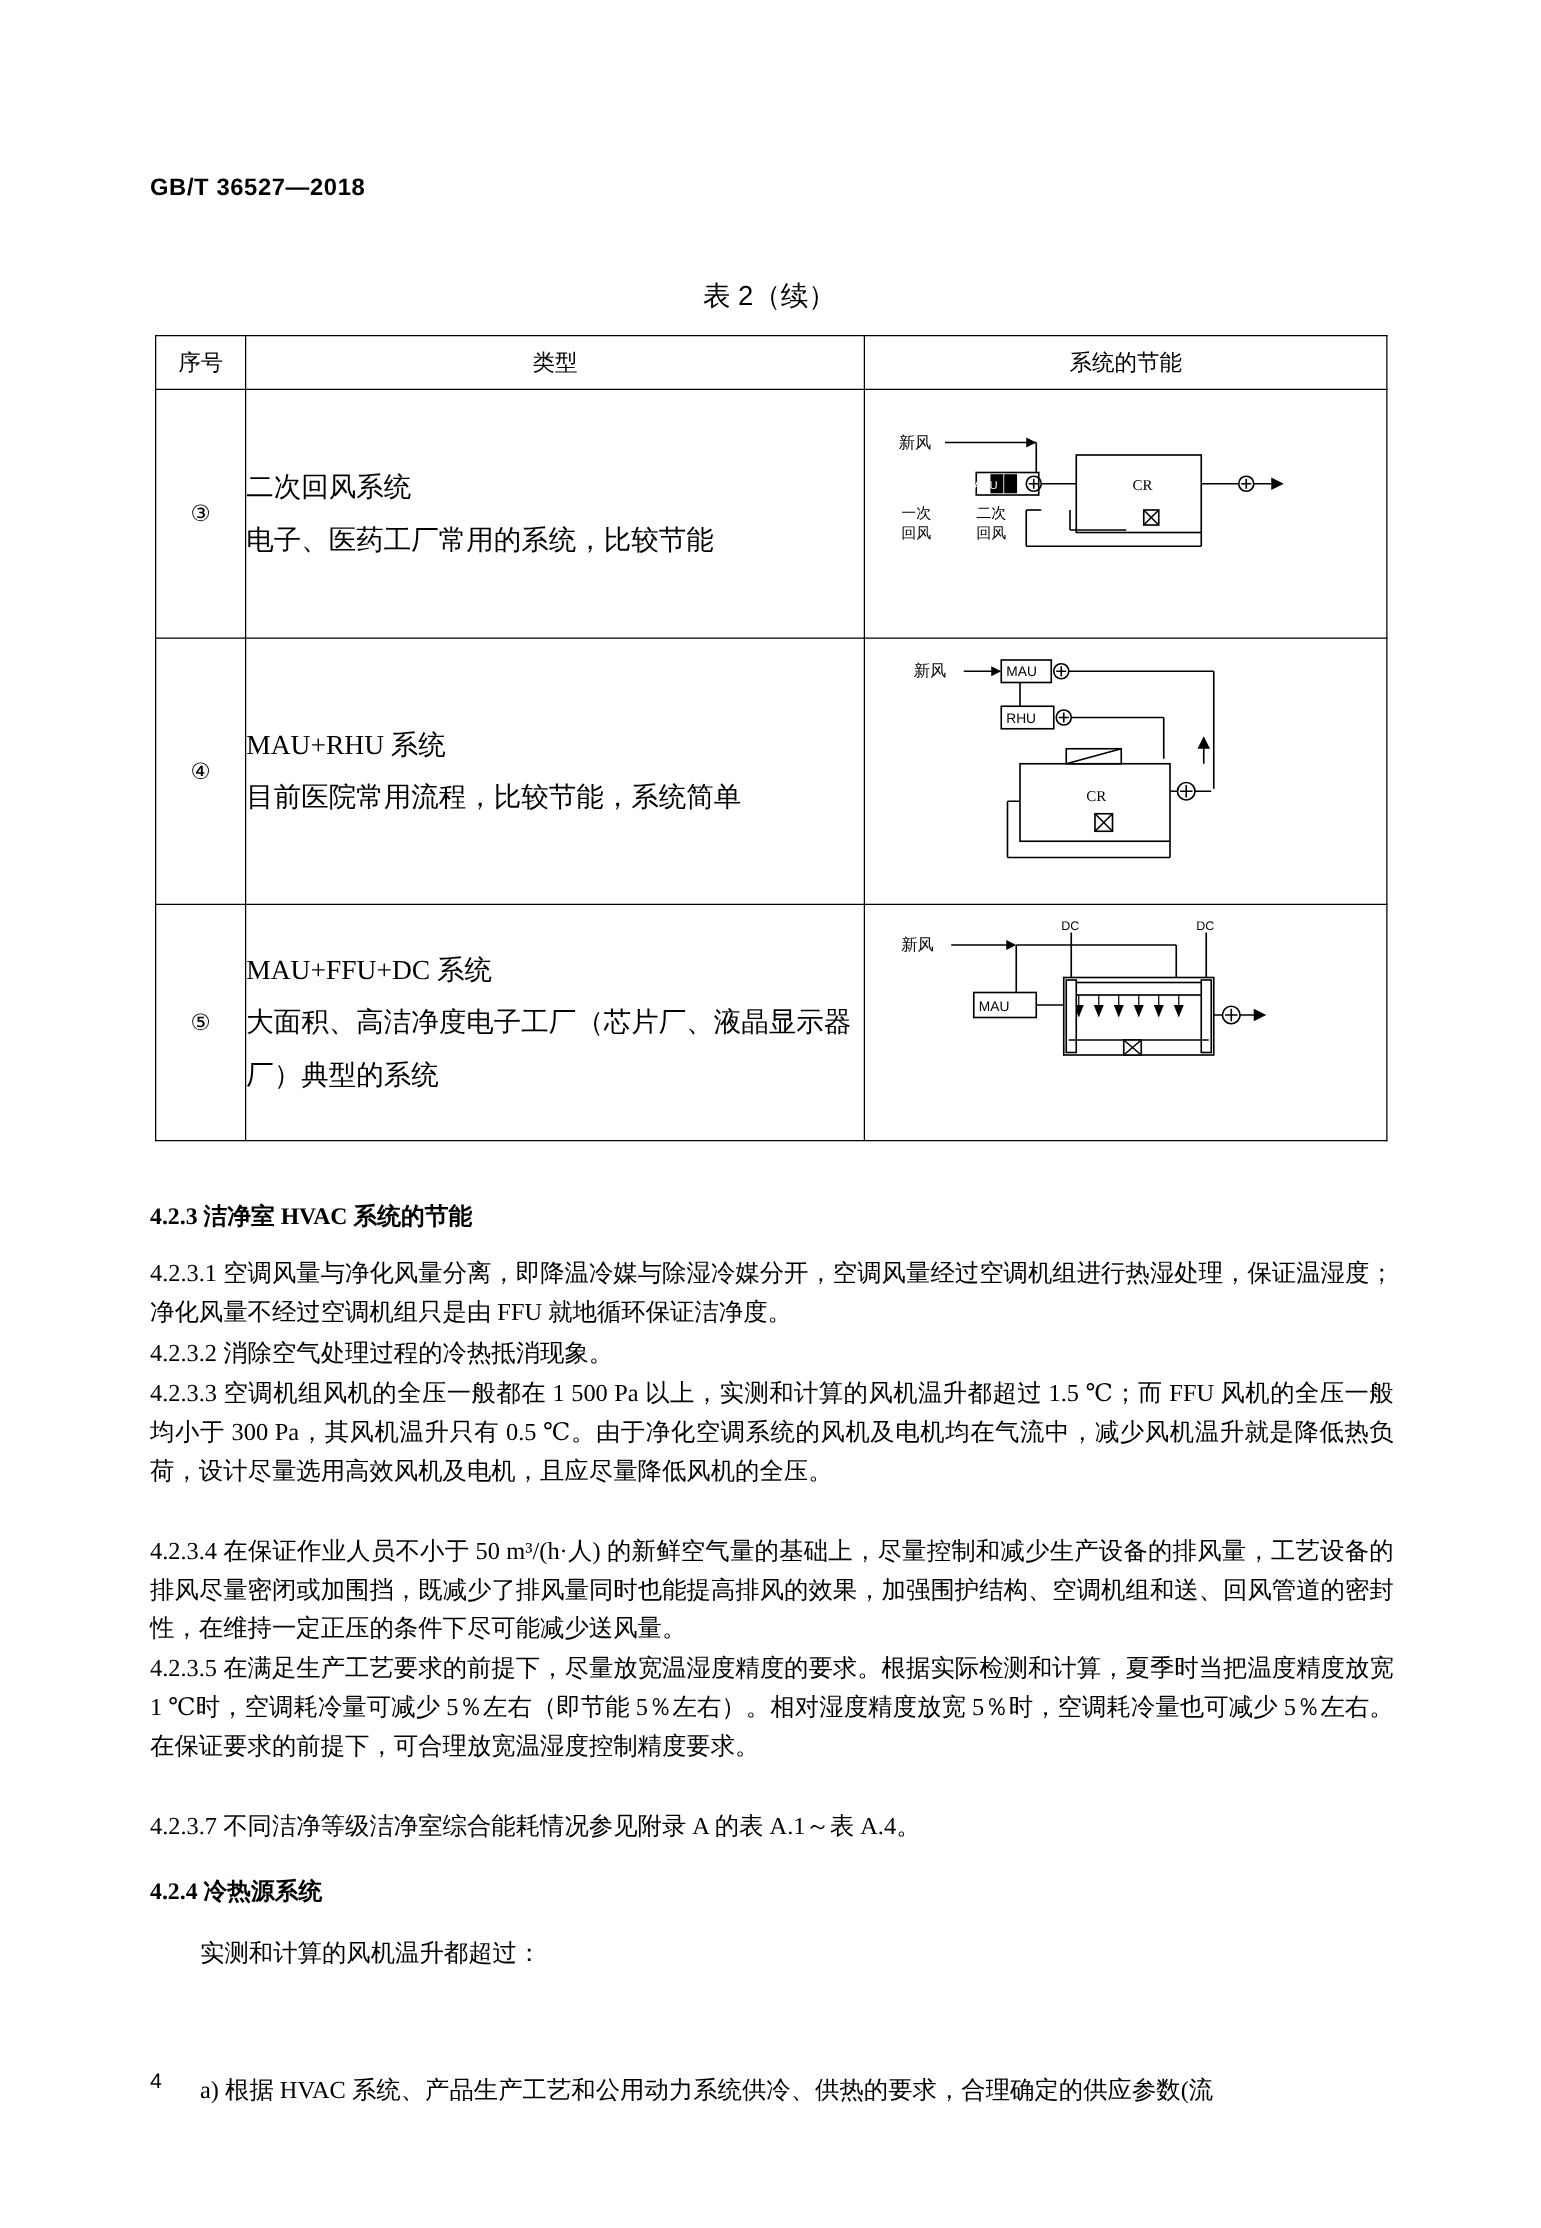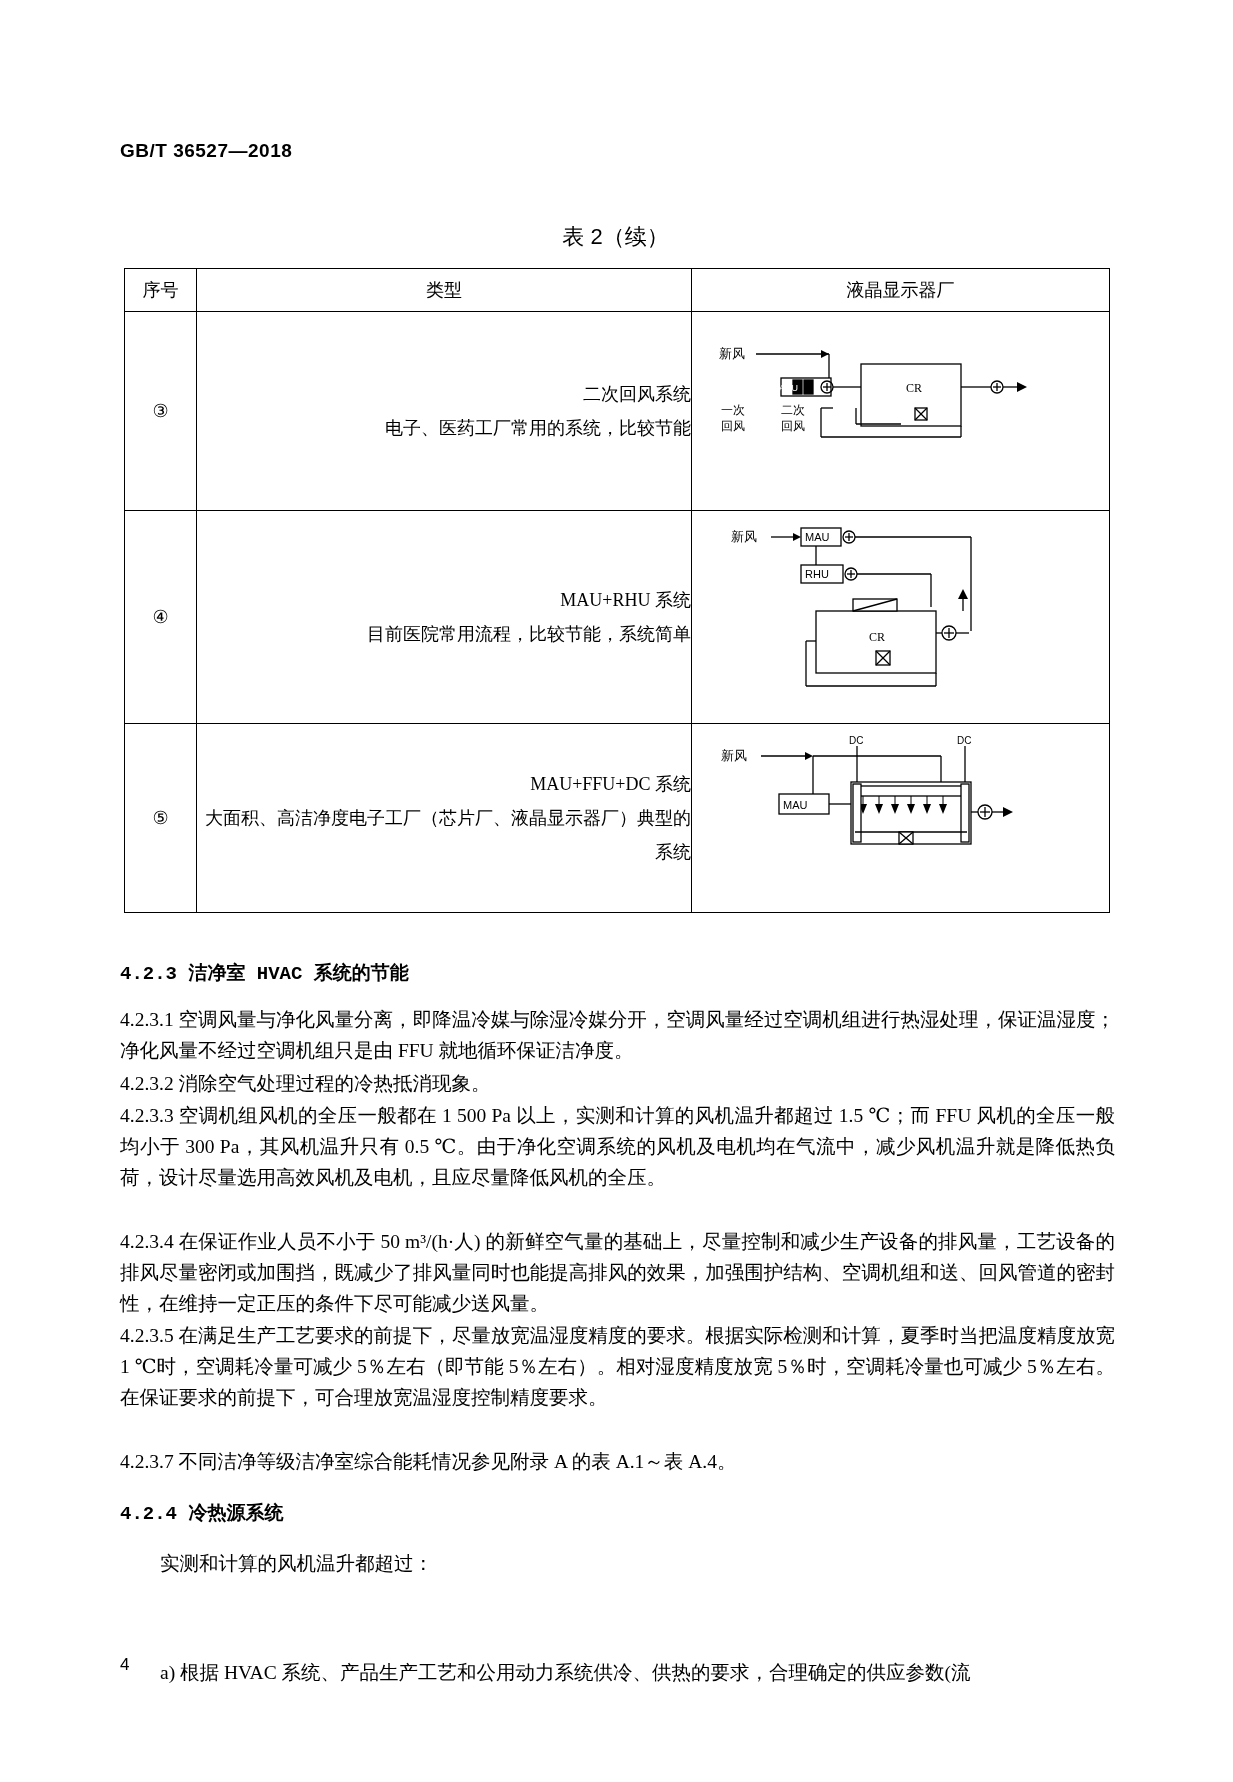--- a/index.html
+++ b/index.html
@@ -62,42 +62,41 @@
   }
   .col-no { width: 72px; }
   .col-type { width: 495px; }
   .col-diag { width: 418px; }
   td.no-cell {
     text-align: center;
     font-size: 18px;
   }
   td.type-cell {
     padding: 0 0 0 78px;
-    font-size: 18px;
+    font-size: 22px;
     line-height: 1.9;
-    text-align: right;
   }
   td.type-cell .t-title { display: block; }
   td.type-cell .t-desc { display: block; }
   td.diag-cell {
     position: relative;
     height: 100%;
   }
   .diagbox {
     position: relative;
     width: 100%;
     height: 100%;
   }
   .row3 td { height: 198px; }
   .row4 td { height: 212px; }
   .row5 td { height: 188px; }
 
   .sec-head {
     position: absolute;
-    font-family: Liberation Mono, monospace;
+    font-family: Liberation Serif, serif;
     font-weight: 700;
     font-size: 19px;
   }
   .body-text {
     position: absolute;
     left: 120px;
     width: 995px;
     font-size: 19.5px;
     line-height: 31px;
     text-align: justify;
@@ -125,21 +124,21 @@
   <table class="main">
     <colgroup>
       <col class="col-no">
         <col class="col-type">
         <col class="col-diag">
     </colgroup>
     <thead>
       <tr>
         <th>序号</th>
         <th>类型</th>
-        <th>液晶显示器厂</th>
+        <th>系统的节能</th>
       </tr>
     </thead>
     <tbody>
 
       <tr class="row3">
         <td class="no-cell">③</td>
         <td class="type-cell">
           <span class="t-title">二次回风系统</span>
           <span class="t-desc">电子、医药工厂常用的系统，比较节能</span>
         </td>

